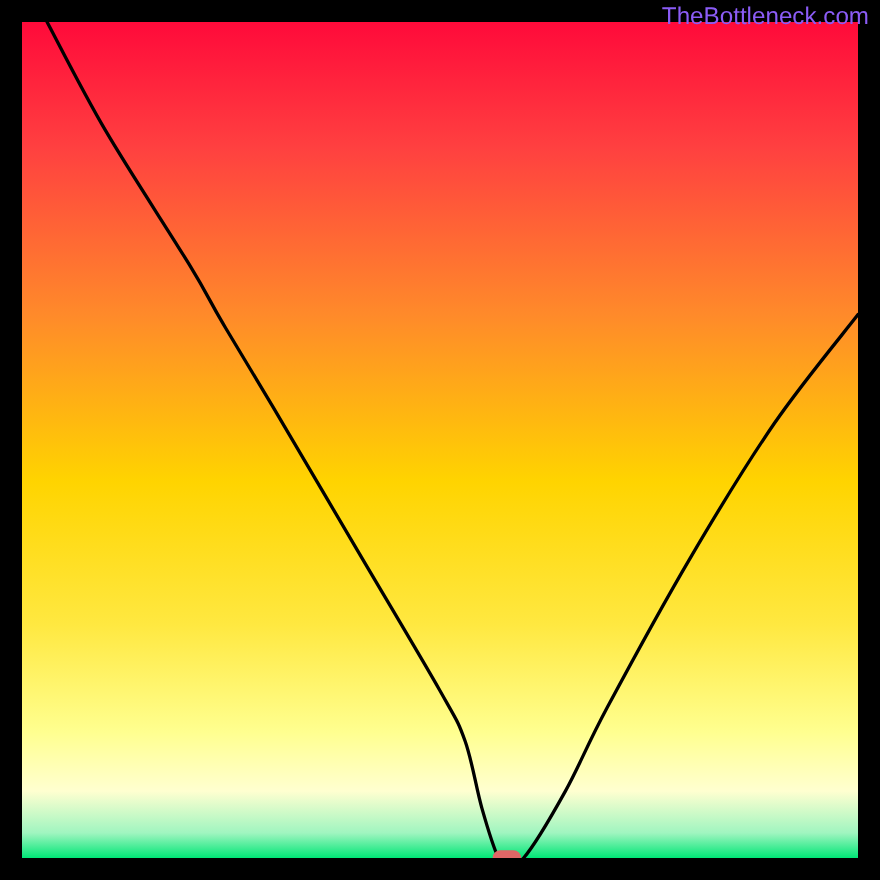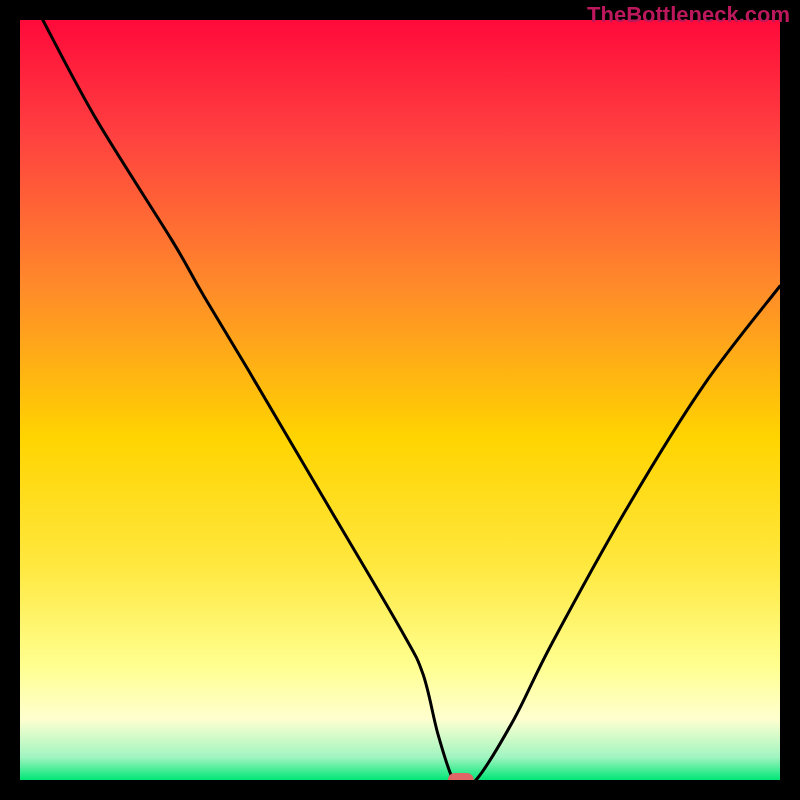--- a/index.html
+++ b/index.html
@@ -14,22 +14,22 @@
   .chart-container {
     position: relative;
     width: 800px;
     height: 800px;
   }
   .watermark {
     position: absolute;
     top: 2px;
     right: 10px;
     font-size: 22px;
-    color: #be185d;
-    font-weight: bold;
+    color: #8b5cf6;
+    font-weight: normal;
     z-index: 10;
   }
   svg {
     display: block;
   }
 </style>
 </head>
 <body>
 
 <div class="chart-container">

